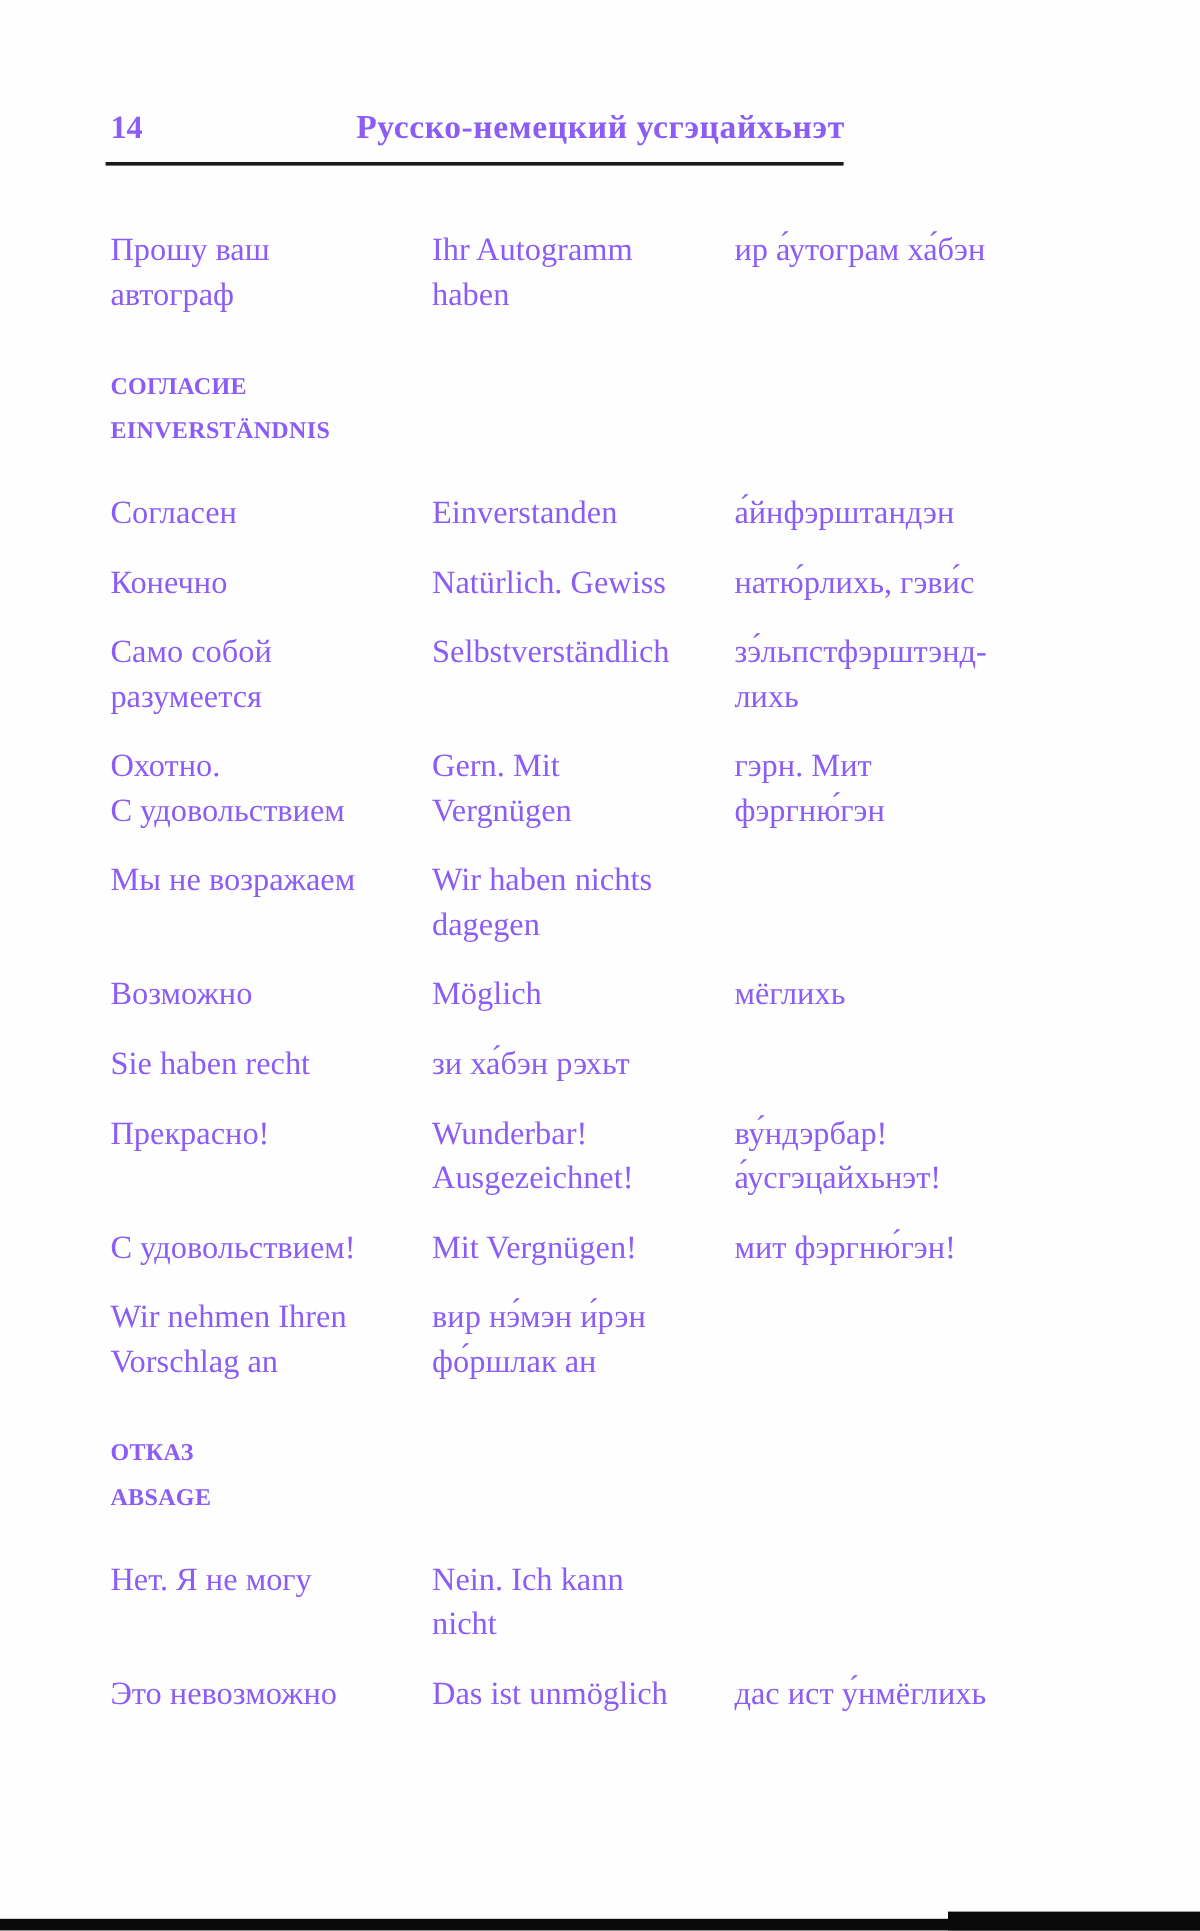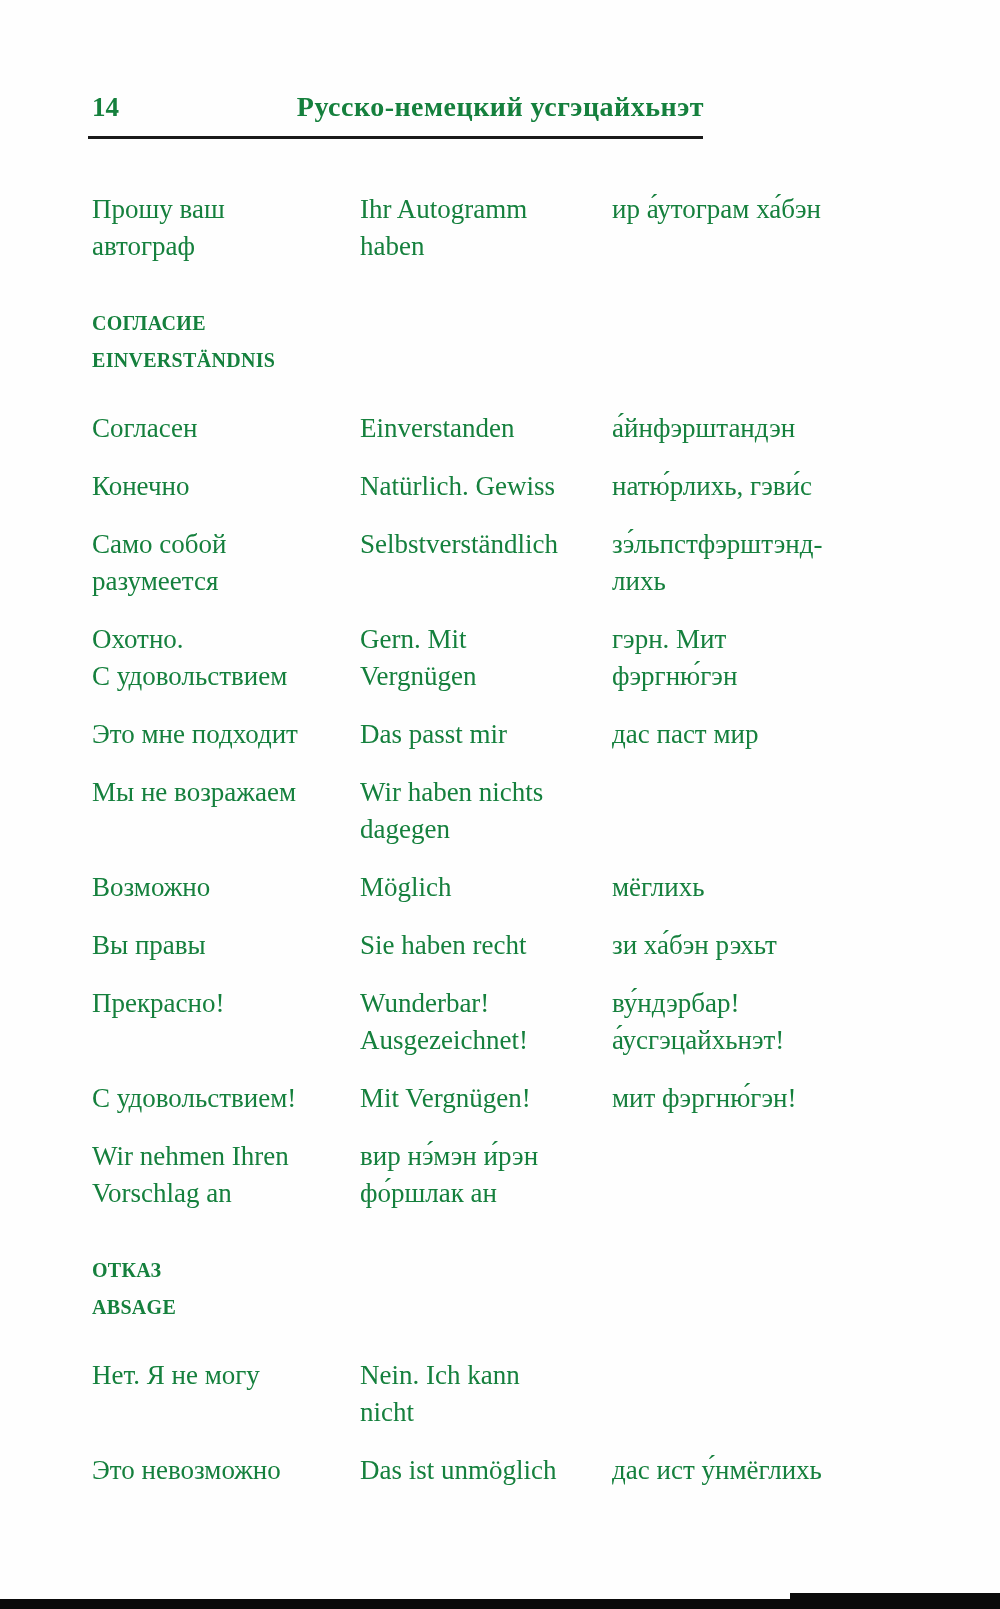--- a/index.html
+++ b/index.html
@@ -5,21 +5,21 @@
   html, body {
     margin: 0;
     padding: 0;
     background: #ffffff;
   }
   .page {
     position: relative;
     width: 1000px;
     height: 1609px;
     background: #fefefe;
-    color: #15803d;
+    color: #8b5cf6;
     font-family: "Liberation Serif", "DejaVu Serif", serif;
     font-size: 27px;
     line-height: 37px;
     overflow: hidden;
     box-sizing: border-box;
     padding: 88px 95px 0 92px;
   }
   .page-header {
     display: flex;
     align-items: baseline;
@@ -125,40 +125,34 @@
 
   <div class="row">
     <div class="cell ru">Охотно.
 С удовольствием</div>
     <div class="cell de">Gern. Mit
 Vergnügen</div>
     <div class="cell tr">гэрн. Мит
 фэргню́гэн</div>
   </div>
 
-  <div class="row">
-    <div class="cell ru">Это мне подходит</div>
-    <div class="cell de">Das passt mir</div>
-    <div class="cell tr">дас паст мир</div>
-  </div>
 
   <div class="row">
     <div class="cell ru">Мы не возражаем</div>
     <div class="cell de">Wir haben nichts
 dagegen</div>
   </div>
 
   <div class="row">
     <div class="cell ru">Возможно</div>
     <div class="cell de">Möglich</div>
     <div class="cell tr">мёглихь</div>
   </div>
 
   <div class="row">
-    <div class="cell ru">Вы правы</div>
     <div class="cell de">Sie haben recht</div>
     <div class="cell tr">зи ха́бэн рэхьт</div>
   </div>
 
   <div class="row">
     <div class="cell ru">Прекрасно!</div>
     <div class="cell de">Wunderbar!
 Ausgezeichnet!</div>
     <div class="cell tr">ву́ндэрбар!
 а́усгэцайхьнэт!</div>

